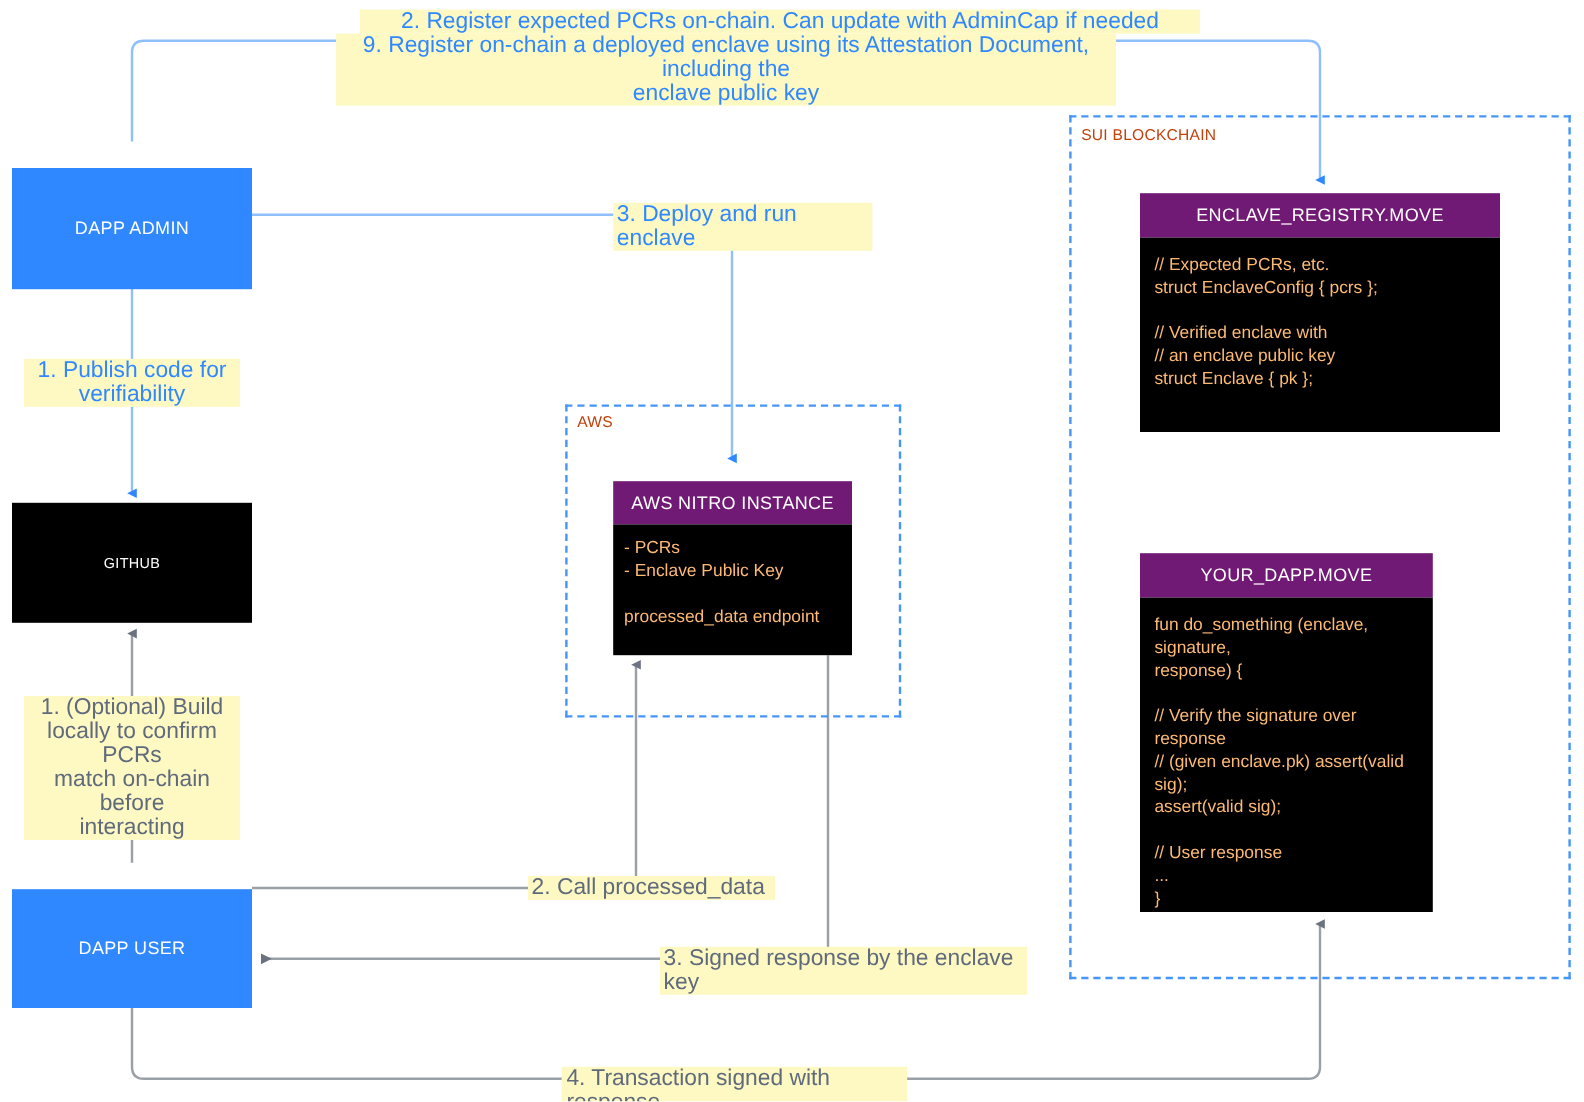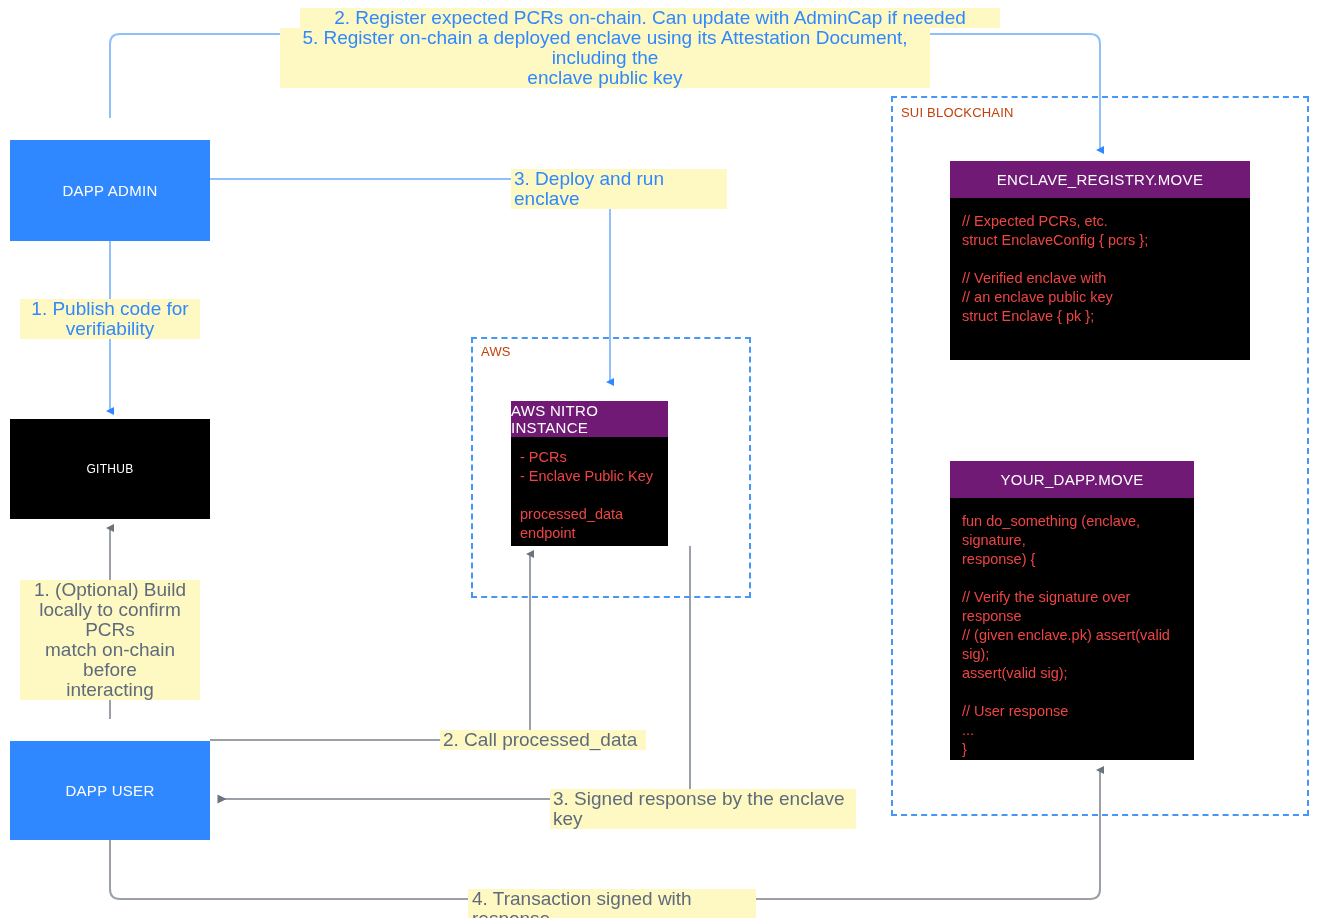--- a/index.html
+++ b/index.html
@@ -80,21 +80,21 @@
     font-size: 15px;
     letter-spacing: .3px;
     display: flex;
     align-items: center;
     justify-content: center;
     box-sizing: border-box;
     width: 100%;
   }
   .card-body {
     background: #000000;
-    color: #ef4444;
+    color: #fdba74;
     font-size: 14.5px;
     line-height: 19px;
     box-sizing: border-box;
     width: 100%;
     white-space: pre-wrap;
     overflow: hidden;
   }
   .card-body.pad-std { padding: 14px 10px 10px 12px; }
   .card-body.pad-nitro { padding: 11px 8px 8px 9px; }
 
@@ -155,21 +155,21 @@
   </div>
 
   <div class="node black" style="left:10px; top:419px; width:200px; height:100px;">
     <span>GITHUB</span>
   </div>
 
   <div class="node blue" style="left:10px; top:719px; width:200px; height:99px;">
     <span>DAPP USER</span>
   </div>
 
-  <div class="card" style="left:511px; top:401px; width:157px; height:145px;">
+  <div class="card" style="left:511px; top:401px; width:199px; height:145px;">
     <div class="card-header" style="height:36px;">AWS NITRO INSTANCE</div>
     <div class="card-body pad-nitro" style="height:109px;">- PCRs
 - Enclave Public Key
 
 processed_data endpoint</div>
   </div>
 
   <div class="card" style="left:950px; top:161px; width:300px; height:199px;">
     <div class="card-header" style="height:37px;">ENCLAVE_REGISTRY.MOVE</div>
     <div class="card-body pad-std" style="height:162px;">// Expected PCRs, etc.
@@ -189,21 +189,21 @@
 // (given enclave.pk) assert(valid sig);
 assert(valid sig);
 
 // User response
 ...
 }</div>
   </div>
 
   <div class="edge-label blue center" style="left:300px; top:8px; width:700px;">2. Register expected PCRs on-chain. Can update with AdminCap if needed</div>
 
-  <div class="edge-label blue center" style="left:280px; top:28px; width:650px;">5. Register on-chain a deployed enclave using its Attestation Document, including the
+  <div class="edge-label blue center" style="left:280px; top:28px; width:650px;">9. Register on-chain a deployed enclave using its Attestation Document, including the
 enclave public key</div>
 
   <div class="edge-label blue left" style="left:511px; top:169px; width:210px; padding:0 3px;">3. Deploy and run enclave</div>
 
   <div class="edge-label blue center" style="left:20px; top:299px; width:180px;">1. Publish code for
 verifiability</div>
 
   <div class="edge-label gray center" style="left:20px; top:580px; width:180px;">1. (Optional) Build
 locally to confirm PCRs
 match on-chain before

